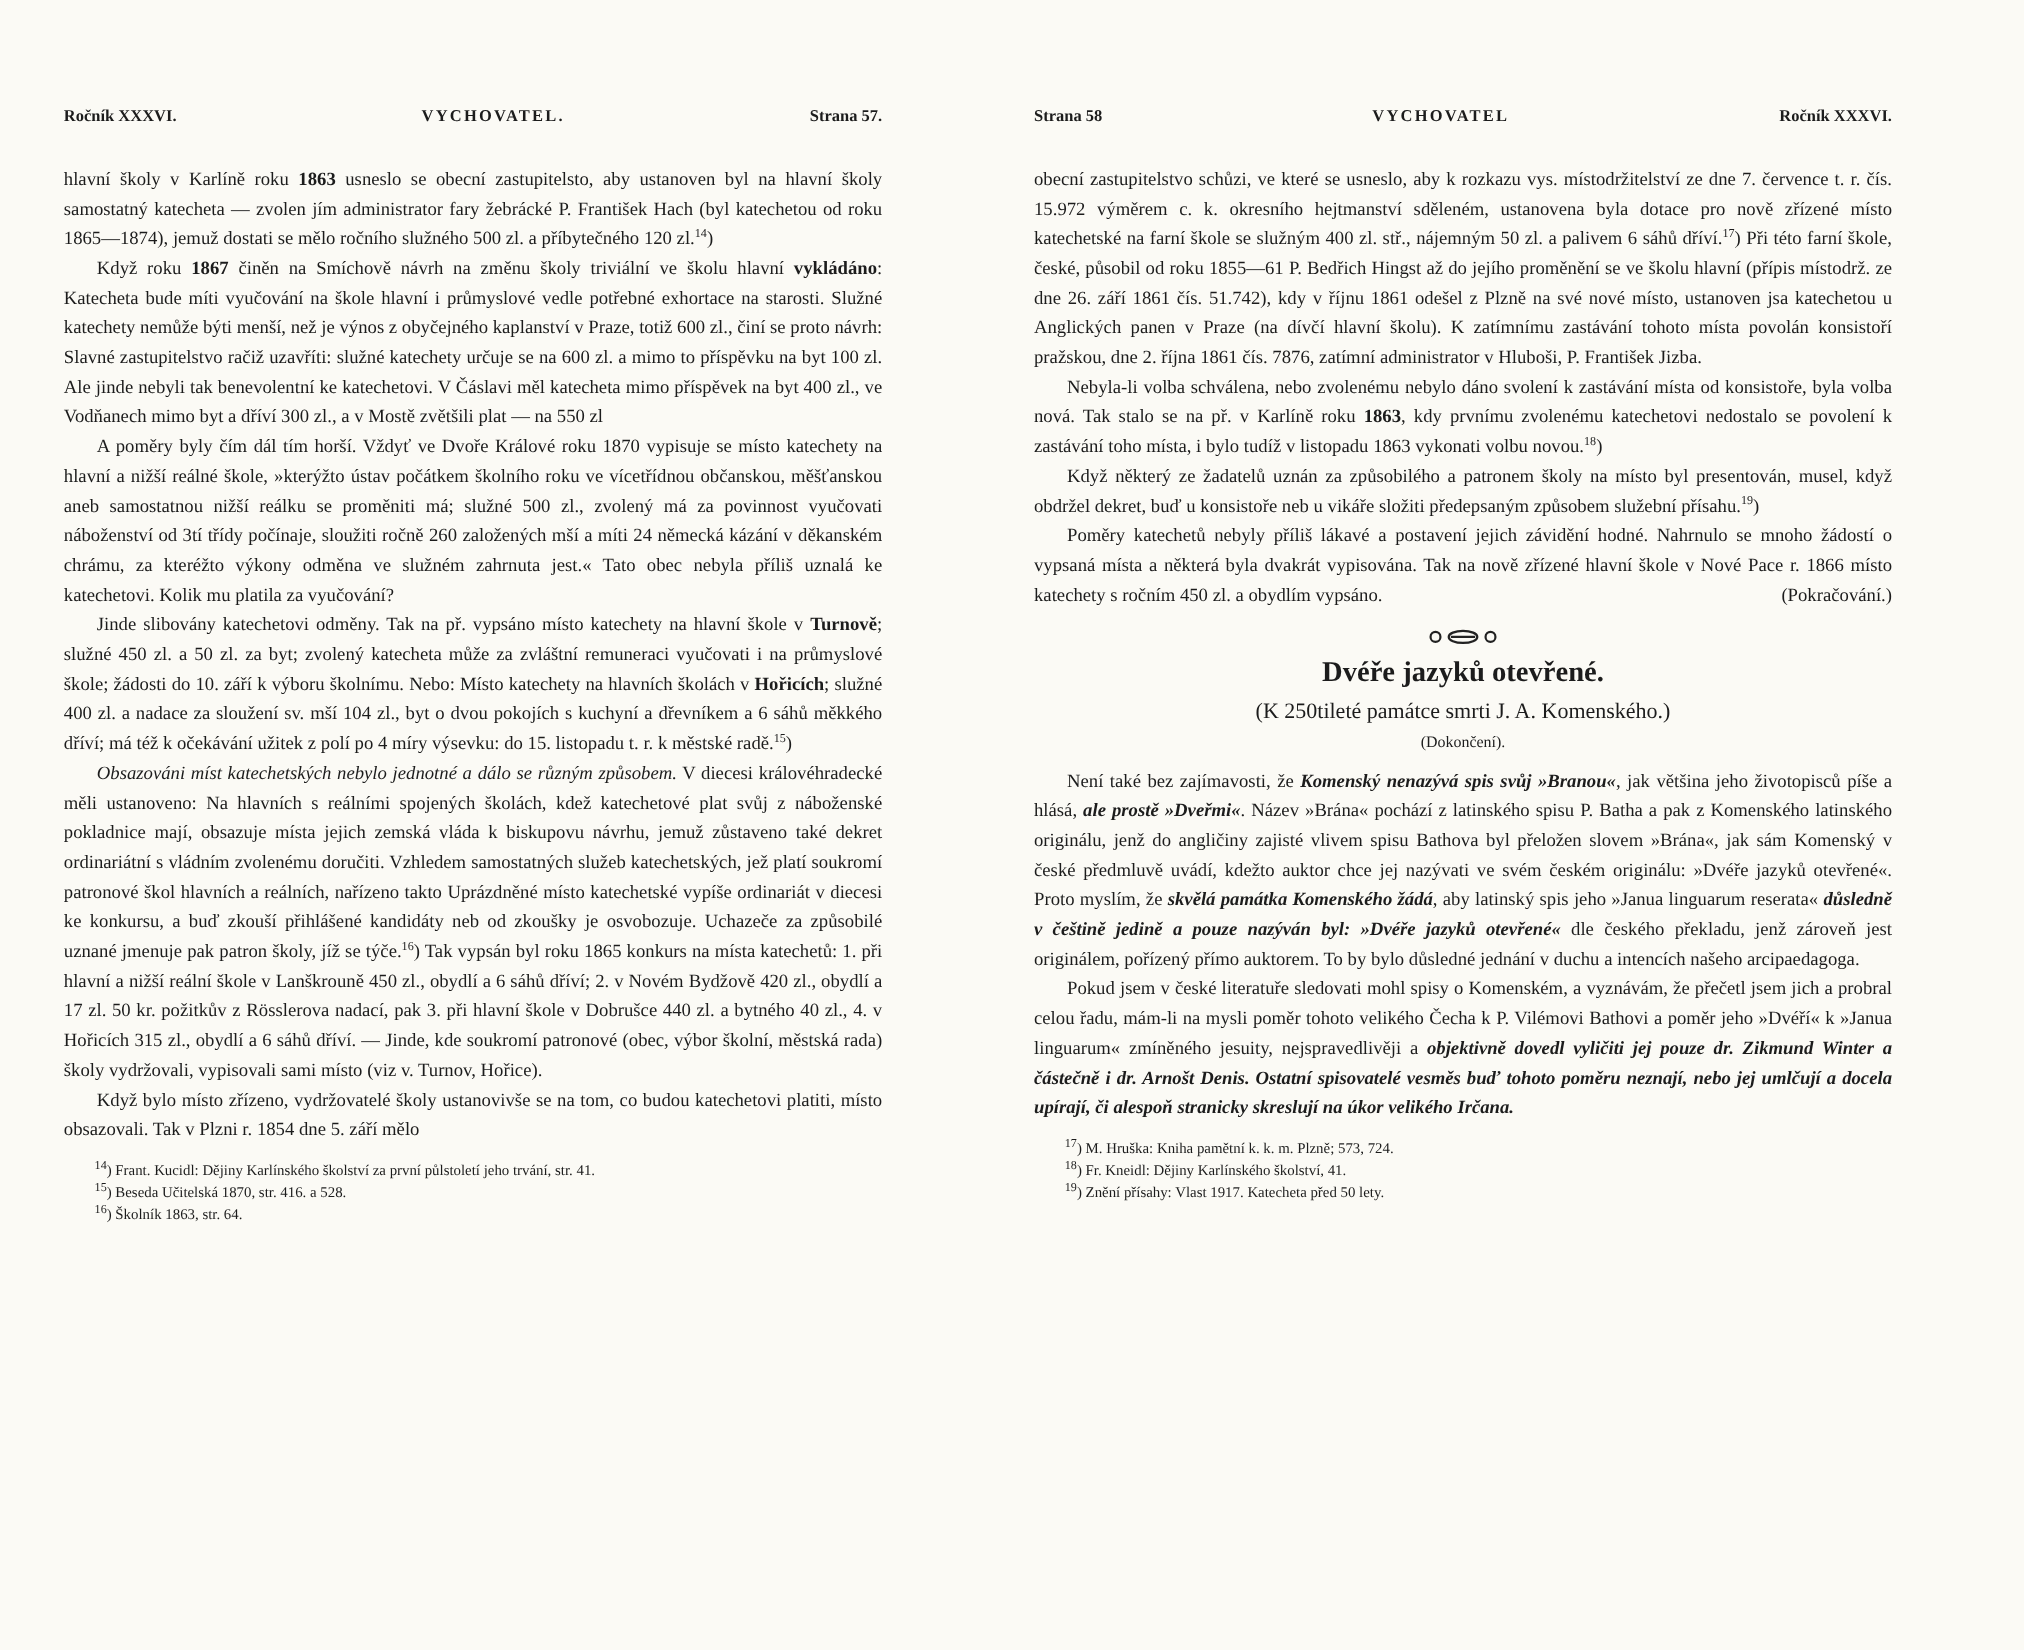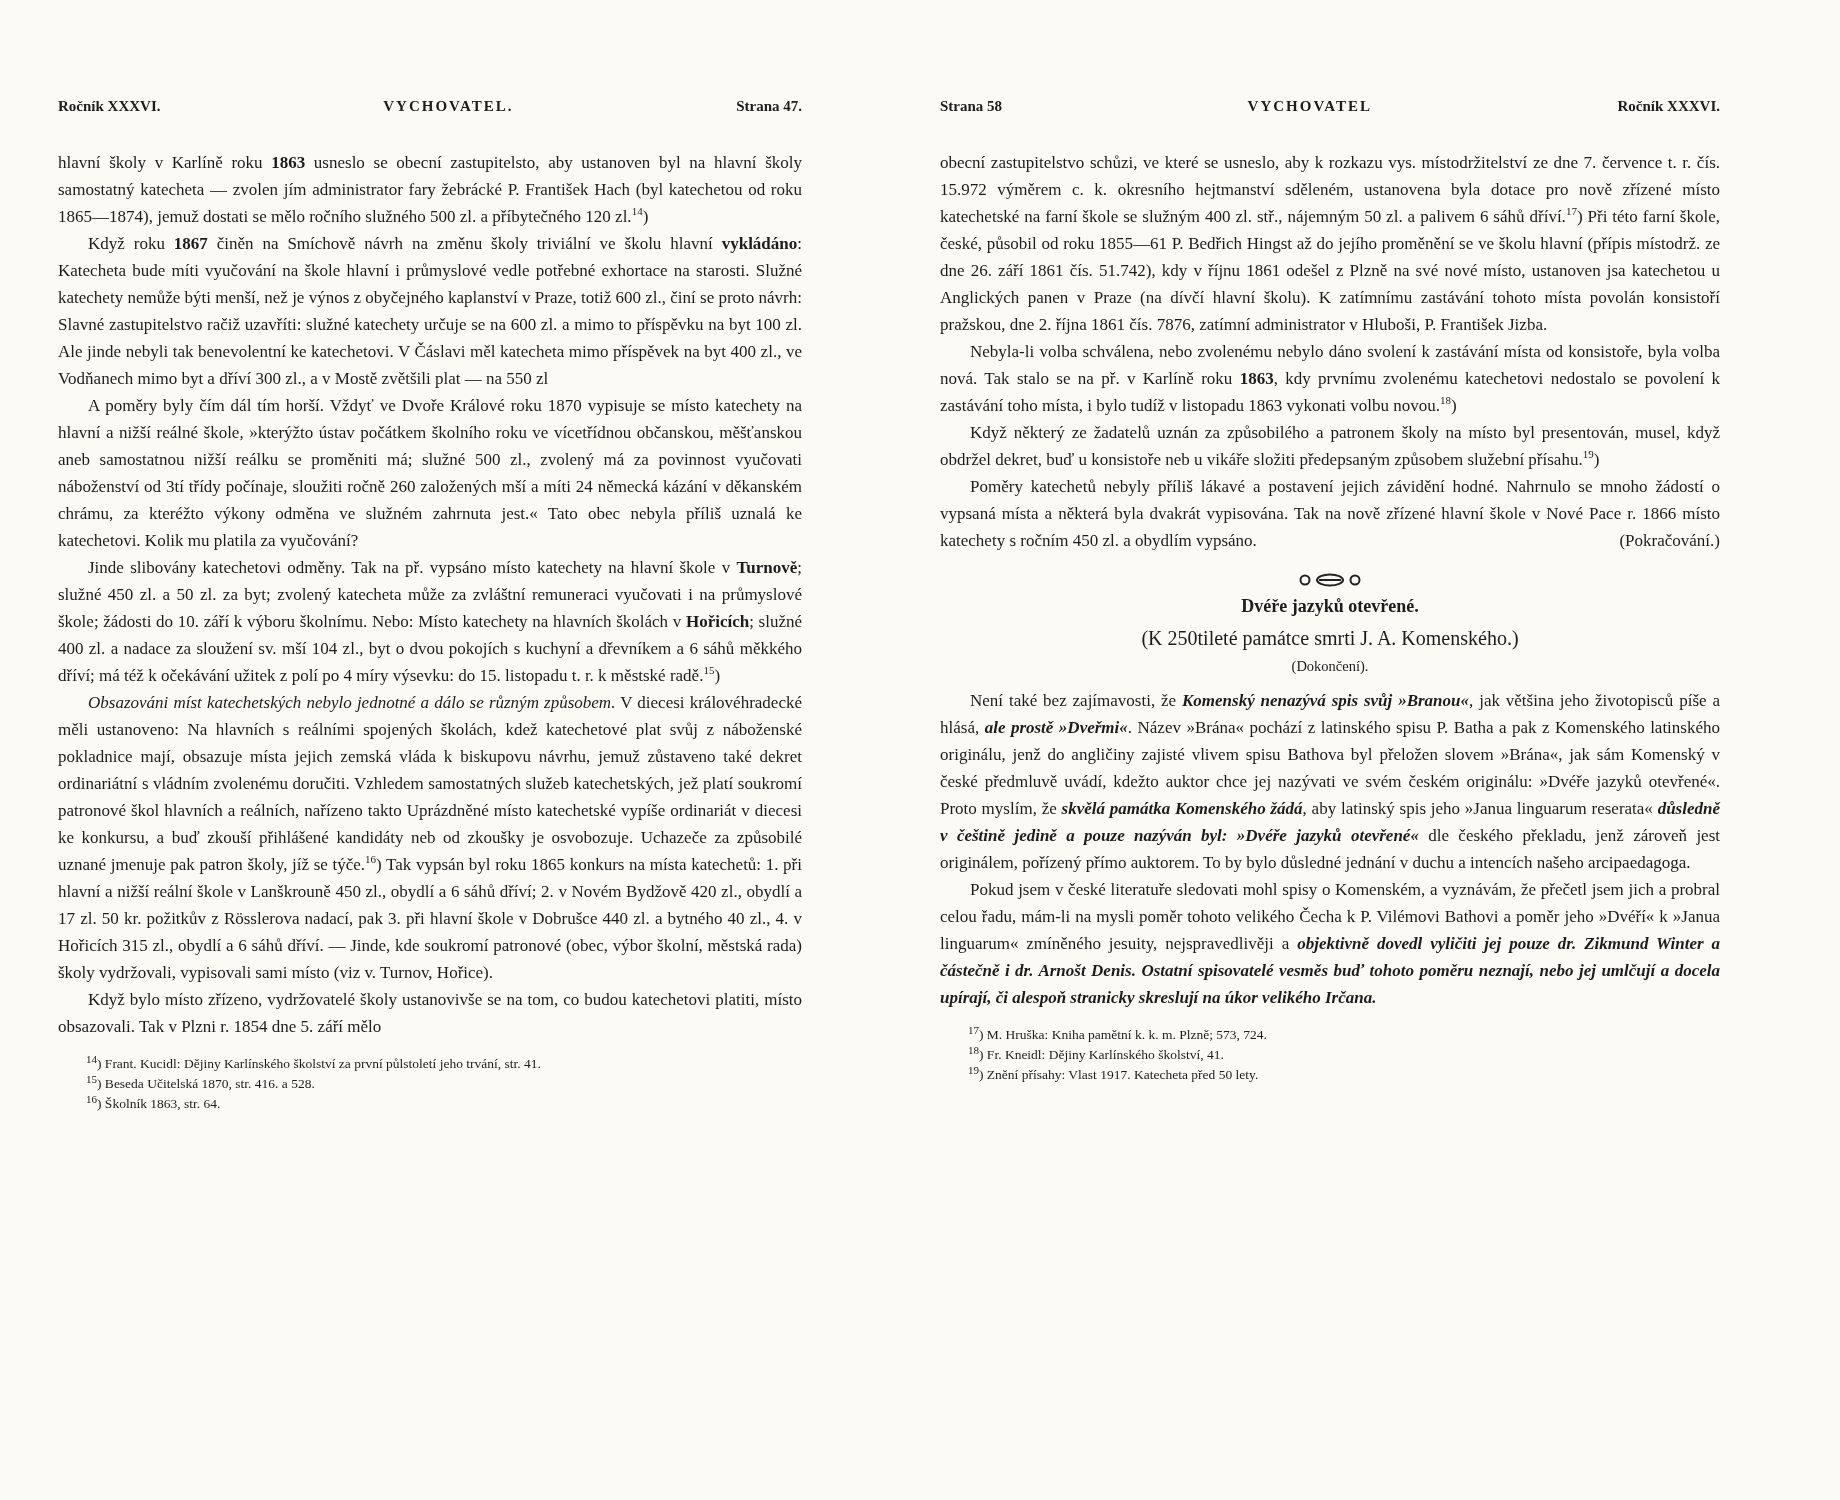--- a/index.html
+++ b/index.html
@@ -26,38 +26,38 @@
   sup{font-size:11px;line-height:0;}
   .pokr{float:right;font-style:normal;font-weight:normal;}
 
   .footnotes{margin-top:14px;font-size:13.5px;line-height:20px;text-align:left;}
   .footnotes p{margin:0;text-indent:28px;}
 
   .divider{text-align:center;margin:16px 0 8px;}
   .divider svg{display:inline-block;vertical-align:middle;}
 
   .article-head{text-align:center;}
-  .article-title{font-size:18px;font-weight:bold;margin:4px 0 10px;}
+  .article-title{font-size:26px;font-weight:bold;margin:4px 0 10px;}
   .article-subtitle{font-size:20px;margin:0 0 8px;}
   .article-byline{font-size:14.5px;font-weight:bold;letter-spacing:1px;margin:0 0 5px;}
   .article-note{font-size:14.5px;margin:0 0 12px;}
 
   .article-body{font-size:17px;line-height:27px;text-align:justify;}
   .article-body p{margin:0;text-indent:30px;}
 </style>
 </head>
 <body>
 
 <div class="spread">
 
   <div class="page page-left">
     <div class="running-head">
       <span class="rh-side">Ročník XXXVI.</span>
       <span class="rh-center">VYCHOVATEL.</span>
-      <span class="rh-side">Strana 47.</span>
+      <span class="rh-side">Strana 57.</span>
     </div>
 
     <div class="body-text continued">
 
     <p class="para">hlavní školy v Karlíně roku <b>1863</b> usneslo se obecní zastupitelsto, aby ustanoven byl na hlavní školy samostatný katecheta — zvolen jím administrator fary žebrácké P. František Hach (byl katechetou od roku 1865—1874), jemuž dostati se mělo ročního služného 500 zl. a příbytečného 120 zl.<sup>14</sup>)</p>
         <p class="para">Když roku <b>1867</b> činěn na Smíchově návrh na změnu školy triviální ve školu hlavní <b>vykládáno</b>: Katecheta bude míti vyučování na škole hlavní i průmyslové vedle potřebné exhortace na starosti. Služné katechety nemůže býti menší, než je výnos z obyčejného kaplanství v Praze, totiž 600 zl., činí se proto návrh: Slavné zastupitelstvo račiž uzavříti: služné katechety určuje se na 600 zl. a mimo to příspěvku na byt 100 zl. Ale jinde nebyli tak benevolentní ke katechetovi. V Čáslavi měl katecheta mimo příspěvek na byt 400 zl., ve Vodňanech mimo byt a dříví 300 zl., a v Mostě zvětšili plat — na 550 zl</p>
         <p class="para">A poměry byly čím dál tím horší. Vždyť ve Dvoře Králové roku 1870 vypisuje se místo katechety na hlavní a nižší reálné škole, »kterýžto ústav počátkem školního roku ve vícetřídnou občanskou, měšťanskou aneb samostatnou nižší reálku se proměniti má; služné 500 zl., zvolený má za povinnost vyučovati náboženství od 3tí třídy počínaje, sloužiti ročně 260 založených mší a míti 24 německá kázání v děkanském chrámu, za kteréžto výkony odměna ve služném zahrnuta jest.« Tato obec nebyla příliš uznalá ke katechetovi. Kolik mu platila za vyučování?</p>
         <p class="para">Jinde slibovány katechetovi odměny. Tak na př. vypsáno místo katechety na hlavní škole v <b>Turnově</b>; služné 450 zl. a 50 zl. za byt; zvolený katecheta může za zvláštní remuneraci vyučovati i na průmyslové škole; žádosti do 10. září k výboru školnímu. Nebo: Místo katechety na hlavních školách v <b>Hořicích</b>; služné 400 zl. a nadace za sloužení sv. mší 104 zl., byt o dvou pokojích s kuchyní a dřevníkem a 6 sáhů měkkého dříví; má též k očekávání užitek z polí po 4 míry výsevku: do 15. listopadu t. r. k městské radě.<sup>15</sup>)</p>
         <p class="para"><i>Obsazováni míst katechetských nebylo jednotné a dálo se různým způsobem.</i> V diecesi královéhradecké měli ustanoveno: Na hlavních s reálními spojených školách, kdež katechetové plat svůj z náboženské pokladnice mají, obsazuje místa jejich zemská vláda k biskupovu návrhu, jemuž zůstaveno také dekret ordinariátní s vládním zvolenému doručiti. Vzhledem samostatných služeb katechetských, jež platí soukromí patronové škol hlavních a reálních, nařízeno takto Uprázdněné místo katechetské vypíše ordinariát v diecesi ke konkursu, a buď zkouší přihlášené kandidáty neb od zkoušky je osvobozuje. Uchazeče za způsobilé uznané jmenuje pak patron školy, jíž se týče.<sup>16</sup>) Tak vypsán byl roku 1865 konkurs na místa katechetů: 1. při hlavní a nižší reální škole v Lanškrouně 450 zl., obydlí a 6 sáhů dříví; 2. v Novém Bydžově 420 zl., obydlí a 17 zl. 50 kr. požitkův z Rösslerova nadací, pak 3. při hlavní škole v Dobrušce 440 zl. a bytného 40 zl., 4. v Hořicích 315 zl., obydlí a 6 sáhů dříví. — Jinde, kde soukromí patronové (obec, výbor školní, městská rada) školy vydržovali, vypisovali sami místo (viz v. Turnov, Hořice).</p>
         <p class="para">Když bylo místo zřízeno, vydržovatelé školy ustanovivše se na tom, co budou katechetovi platiti, místo obsazovali. Tak v Plzni r. 1854 dne 5. září mělo</p>

